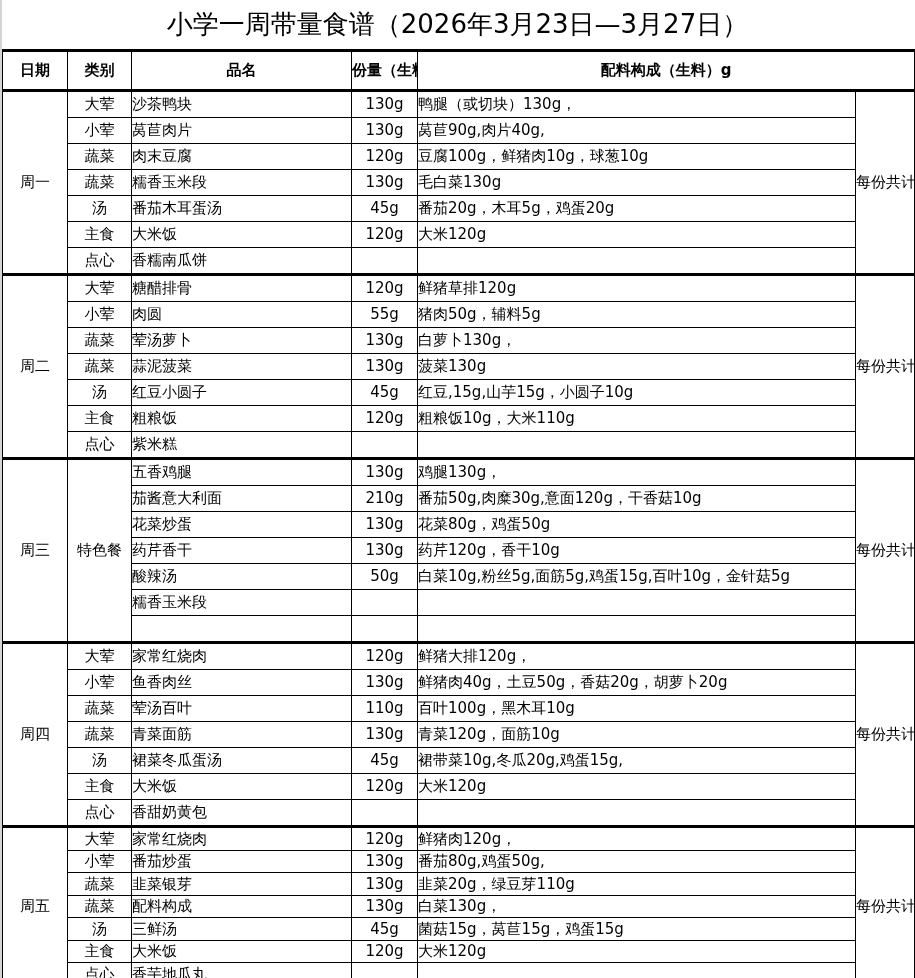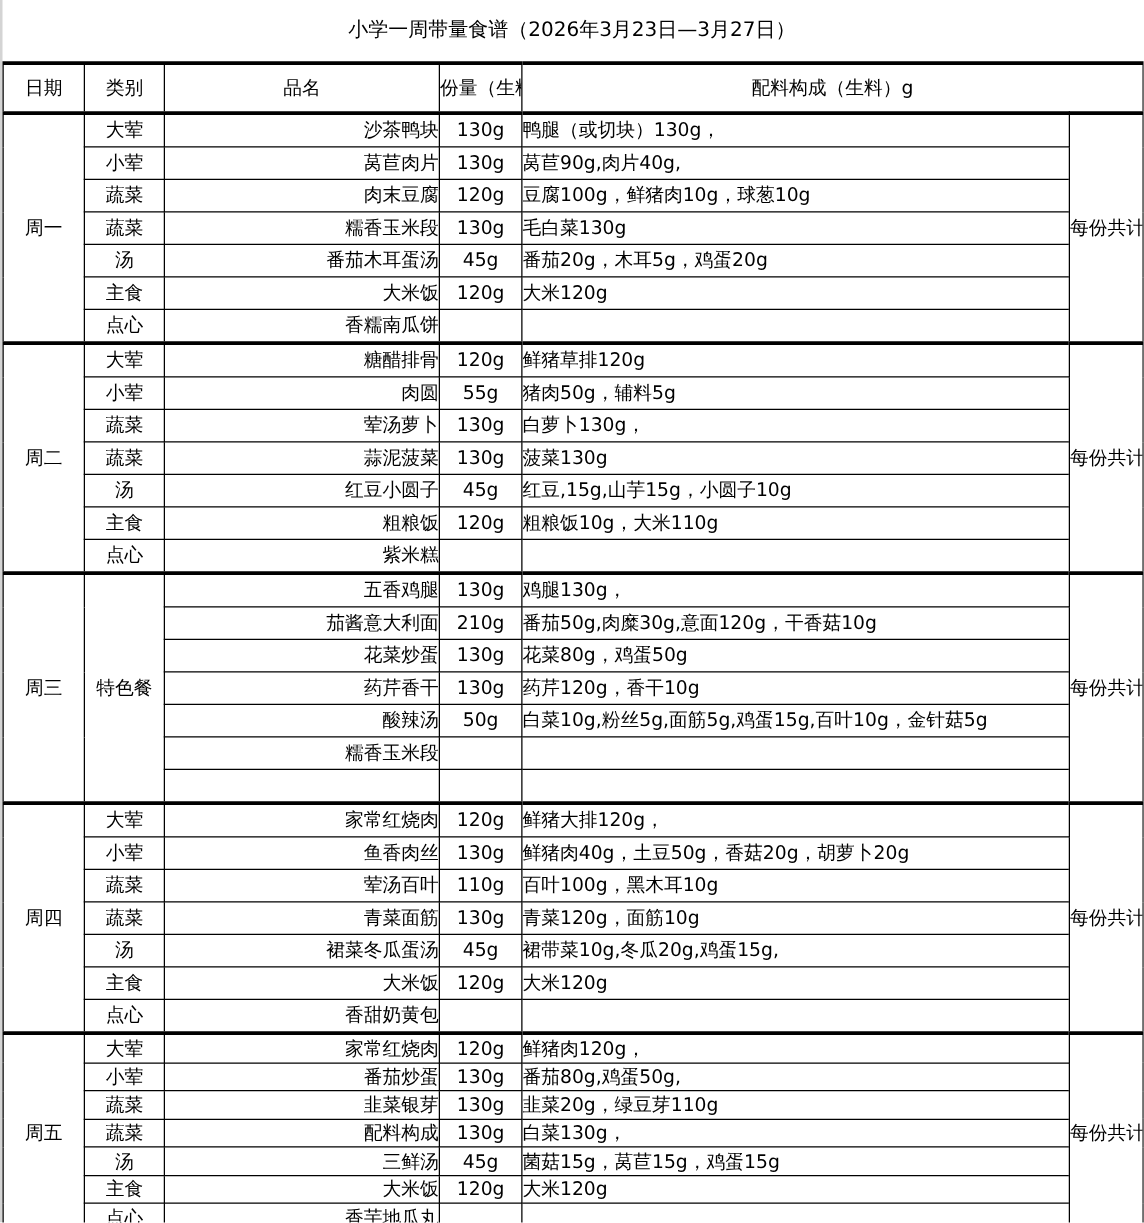--- a/index.html
+++ b/index.html
@@ -10,44 +10,44 @@
     color: #000;
     position: relative;
   }
   .left-edge {
     position: absolute; left: 0; top: 0; width: 2px; height: 978px;
     background: #d4d4d4;
   }
   .title {
     position: absolute; left: 2px; top: 0; width: 911px; height: 49px;
     display: flex; align-items: center; justify-content: center;
-    font-size: 16px; letter-spacing: 0px;
+    font-size: 26px; letter-spacing: 0px;
   }
   table.menu {
     position: absolute; left: 2px; top: 49px;
     border-collapse: collapse;
     table-layout: fixed;
     width: 912px;
   }
   table.menu td, table.menu th {
     border: 1px solid #000;
     padding: 0;
     font-weight: normal;
     font-size: 15px;
     line-height: 1.1;
     overflow: hidden;
     white-space: nowrap;
   }
-  table.menu th { font-size: 15px; text-align: center; vertical-align: middle; height: 37px; }
+  table.menu th { font-size: 15px; text-align: center; vertical-align: middle; height: 37px; font-weight: bold; }
   th.qty-h { font-size: 11px; line-height: 1.55; white-space: normal; }
   tr.header th { border-top: 3px solid #000; border-bottom: 3px solid #000; }
   tr.block-end td { border-bottom: 3px solid #000; }
   td.day { text-align: center; vertical-align: middle; }
   td.cat { text-align: center; vertical-align: middle; }
-  td.dish { text-align: right; vertical-align: middle; }
+  td.dish { text-align: left; vertical-align: middle; }
   td.qty { text-align: center; vertical-align: middle; padding-top: 2px; }
   td.ing { text-align: left; vertical-align: middle; padding-left: 4px; }
   td.note {
     text-align: left; vertical-align: middle; white-space: normal;
     font-size: 14px; line-height: 1.64; padding-left: 4px;
     border-left: 2px solid #000; border-right: 2px solid #000;
     word-break: break-all;
   }
   th.last { border-right: 2px solid #000; }
   tr.r25 td { height: 25px; }

